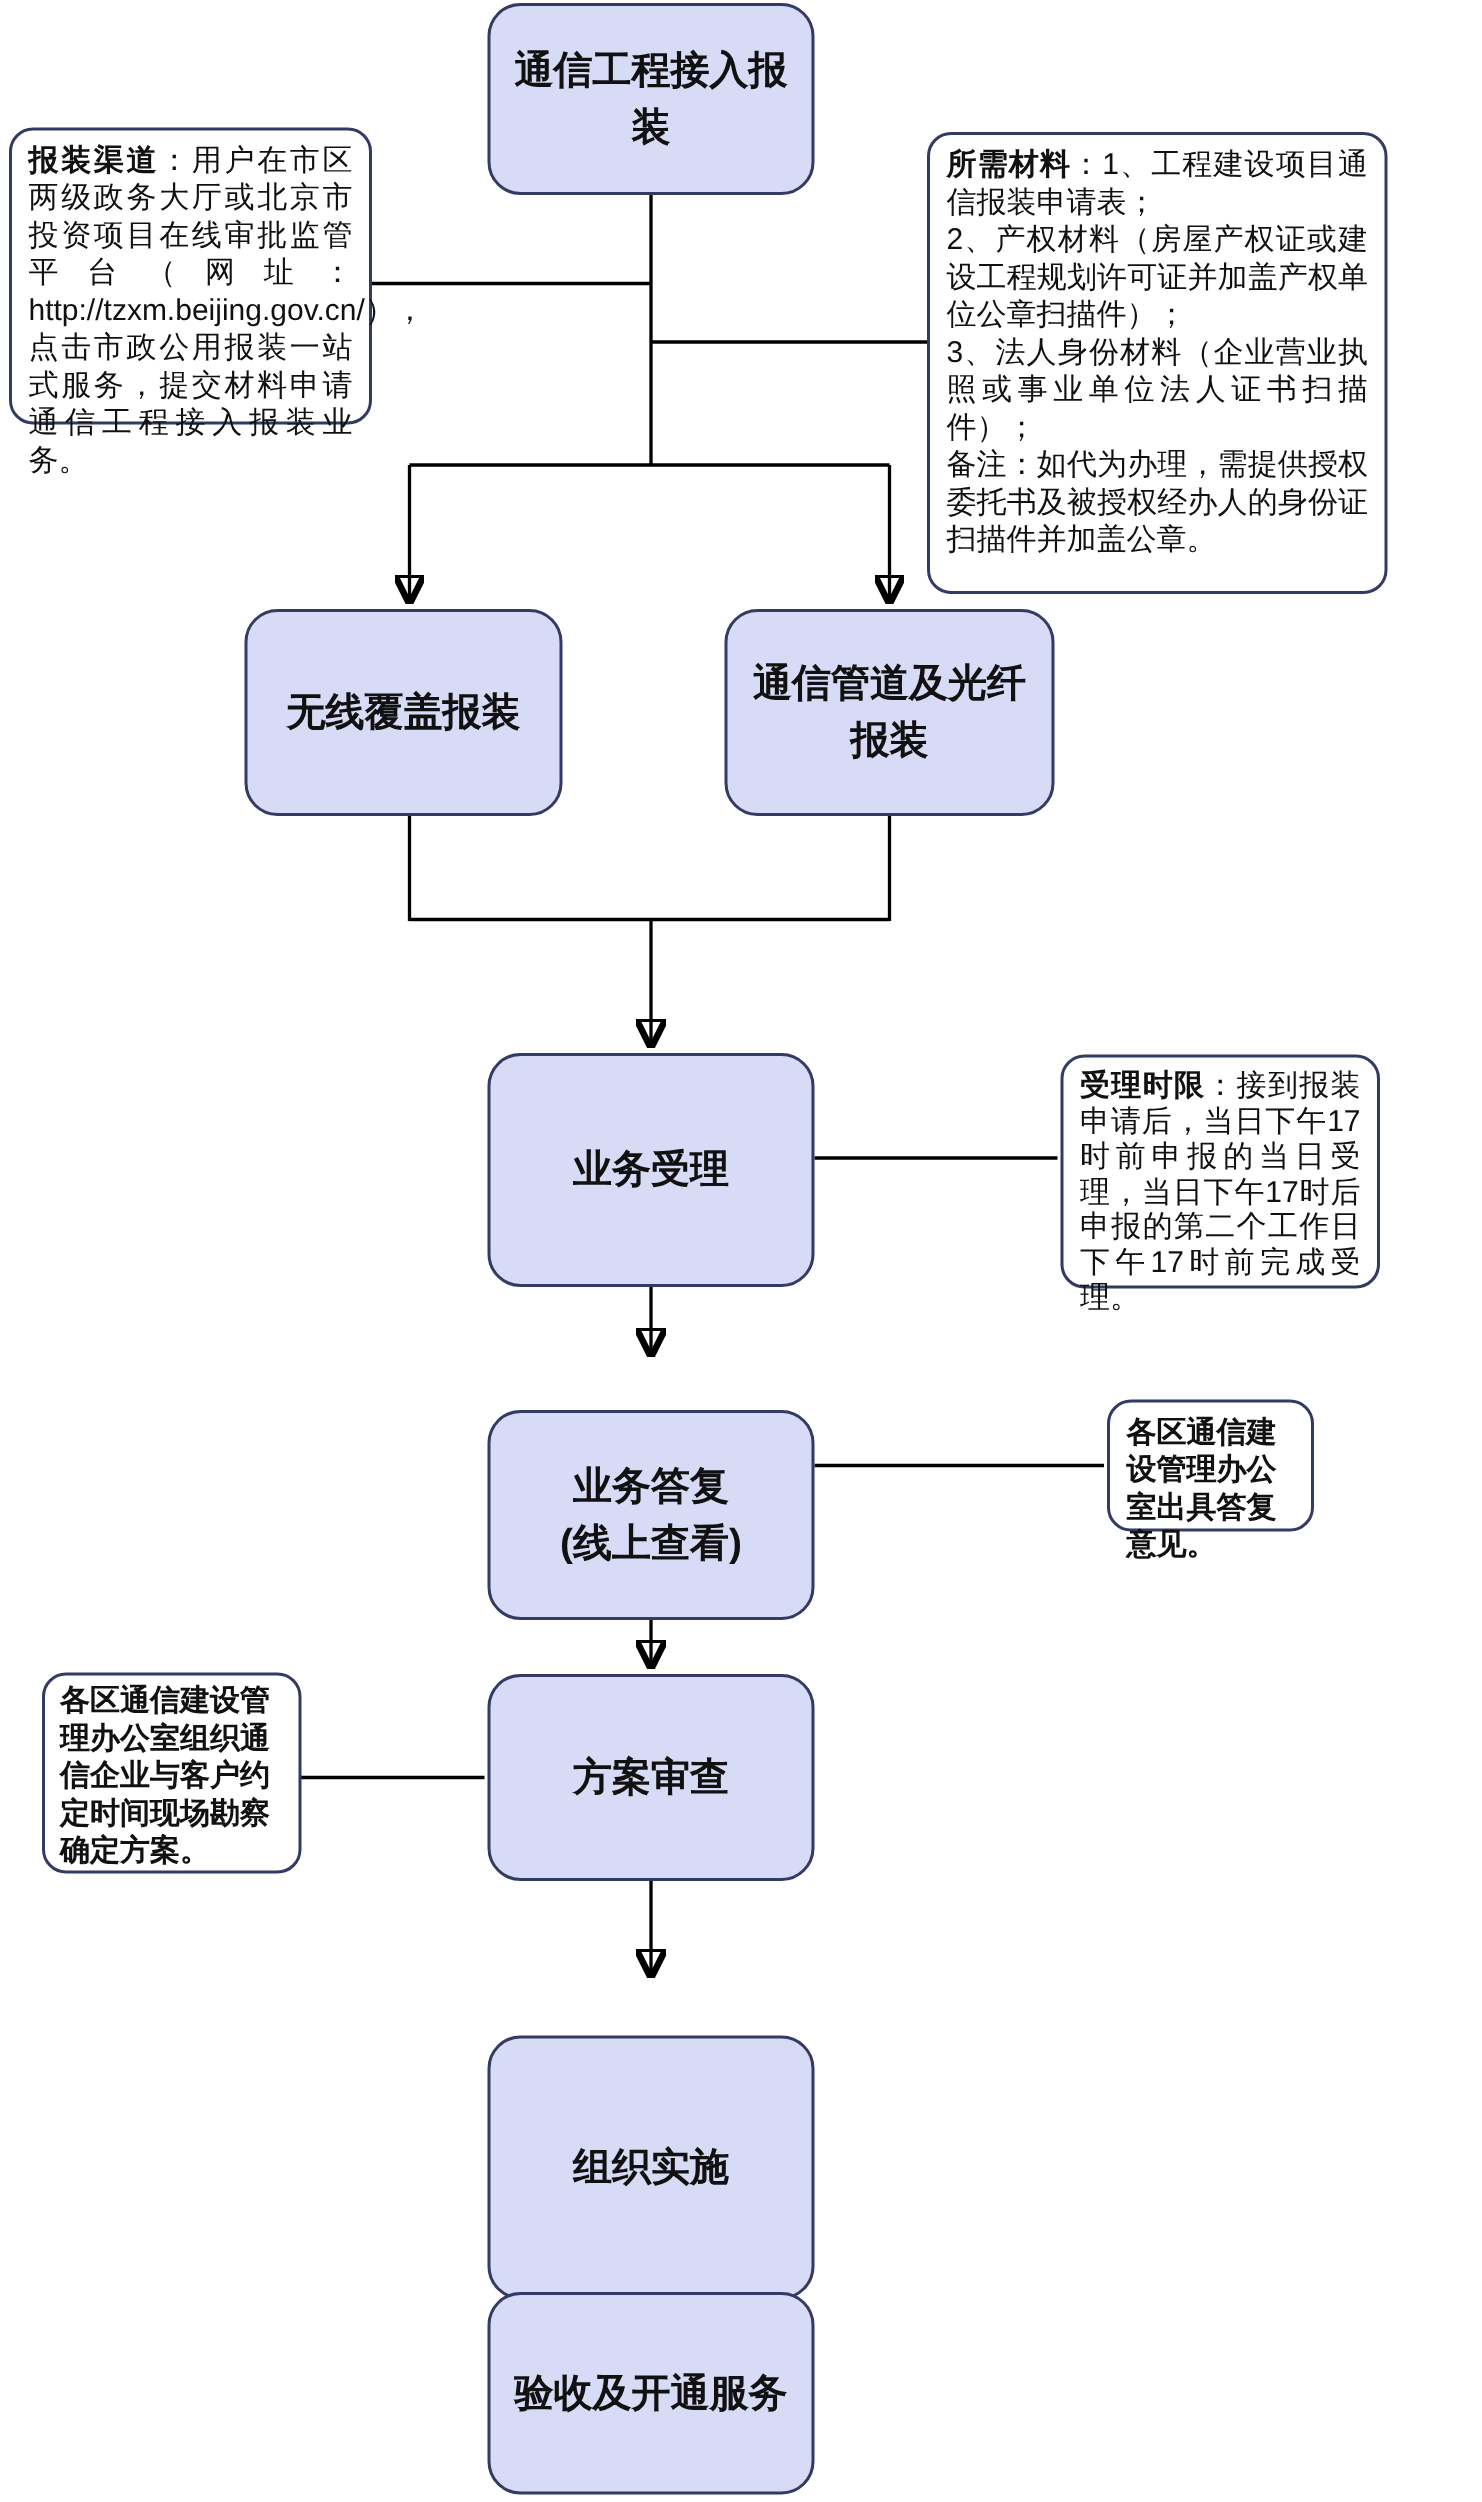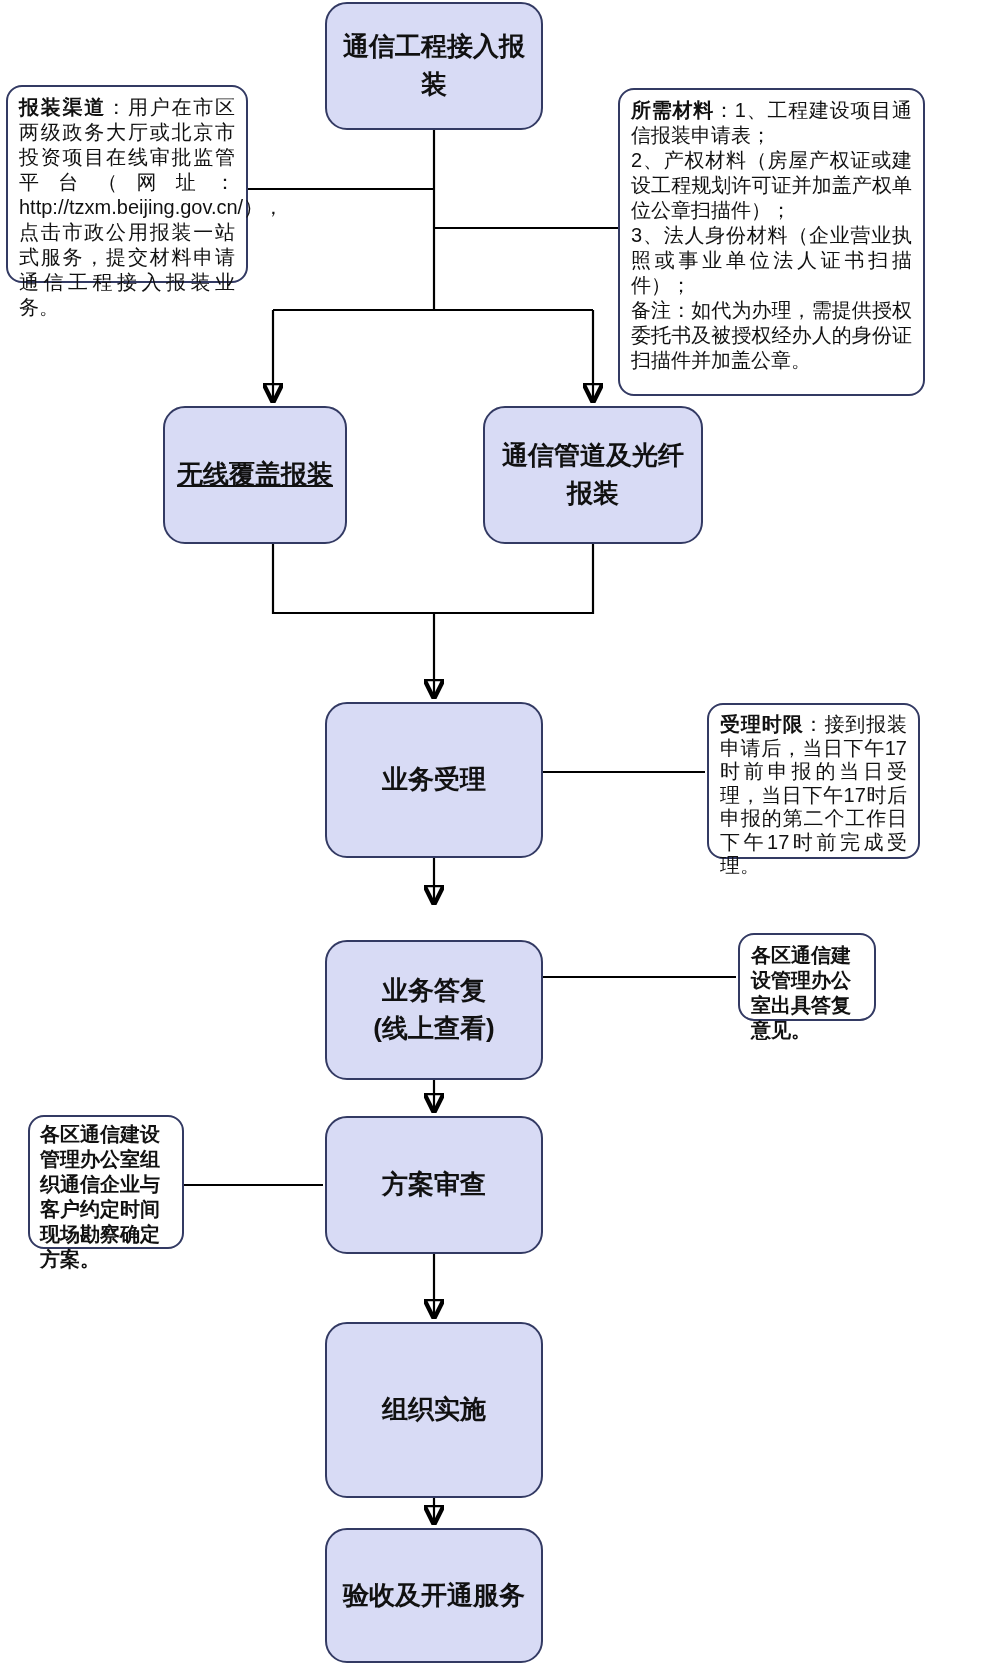--- a/index.html
+++ b/index.html
@@ -43,33 +43,33 @@
     font-size:20px;
     line-height:25px;
     padding:8px 11px;
     text-align:justify;
   }
   .ann .ann-label{font-weight:bold;}
   .ann .ann-text{white-space:pre-line;}
   .ann.bold-all{font-weight:bold;text-align:left;}
   
   #n-start   {left:325px;top:2px;   width:218px;height:128px;}
-  #n-wireless{left:163px;top:406px; width:184px;height:138px;text-decoration:underline;}
+  #n-wireless{left:163px;top:406px; width:212px;height:138px;}
   #n-pipeline{left:483px;top:406px; width:220px;height:138px;}
   #n-accept  {left:325px;top:702px; width:218px;height:156px;}
   #n-reply   {left:325px;top:908px; width:218px;height:140px;margin-top:32px;}
   #n-review  {left:325px;top:1116px;width:218px;height:138px;}
-  #n-impl    {left:325px;top:1322px;width:218px;height:176px;}
+  #n-impl    {left:325px;top:1357px;width:218px;height:176px;}
   #n-final   {left:325px;top:1528px;width:218px;height:135px;}
   
   #a-channel {left:6px;  top:85px;  width:242px;height:198px;}
   #a-material{left:618px;top:88px;  width:307px;height:308px;}
   #a-time    {left:707px;top:703px; width:213px;height:156px;line-height:23.5px;}
   #a-reply   {left:738px;top:933px; width:138px;height:88px;}
-  #a-review  {left:28px; top:1115px;width:156px;height:134px;padding:5px 10px;}
+  #a-review  {left:28px; top:1115px;width:173px;height:134px;padding:5px 10px;}
 </style>
 </head>
 <body>
 
 <div class="canvas">
 
   <svg class="connectors" viewBox="0 0 988 1668" xmlns="http://www.w3.org/2000/svg">
     <defs>
       <marker id="arrow" viewBox="0 0 10 10" refX="8.5" refY="5" markerWidth="9" markerHeight="9" orient="auto-start-reverse">
         <path d="M0,0 L10,5 L0,10 z" fill="#000000" stroke="none"></path>

